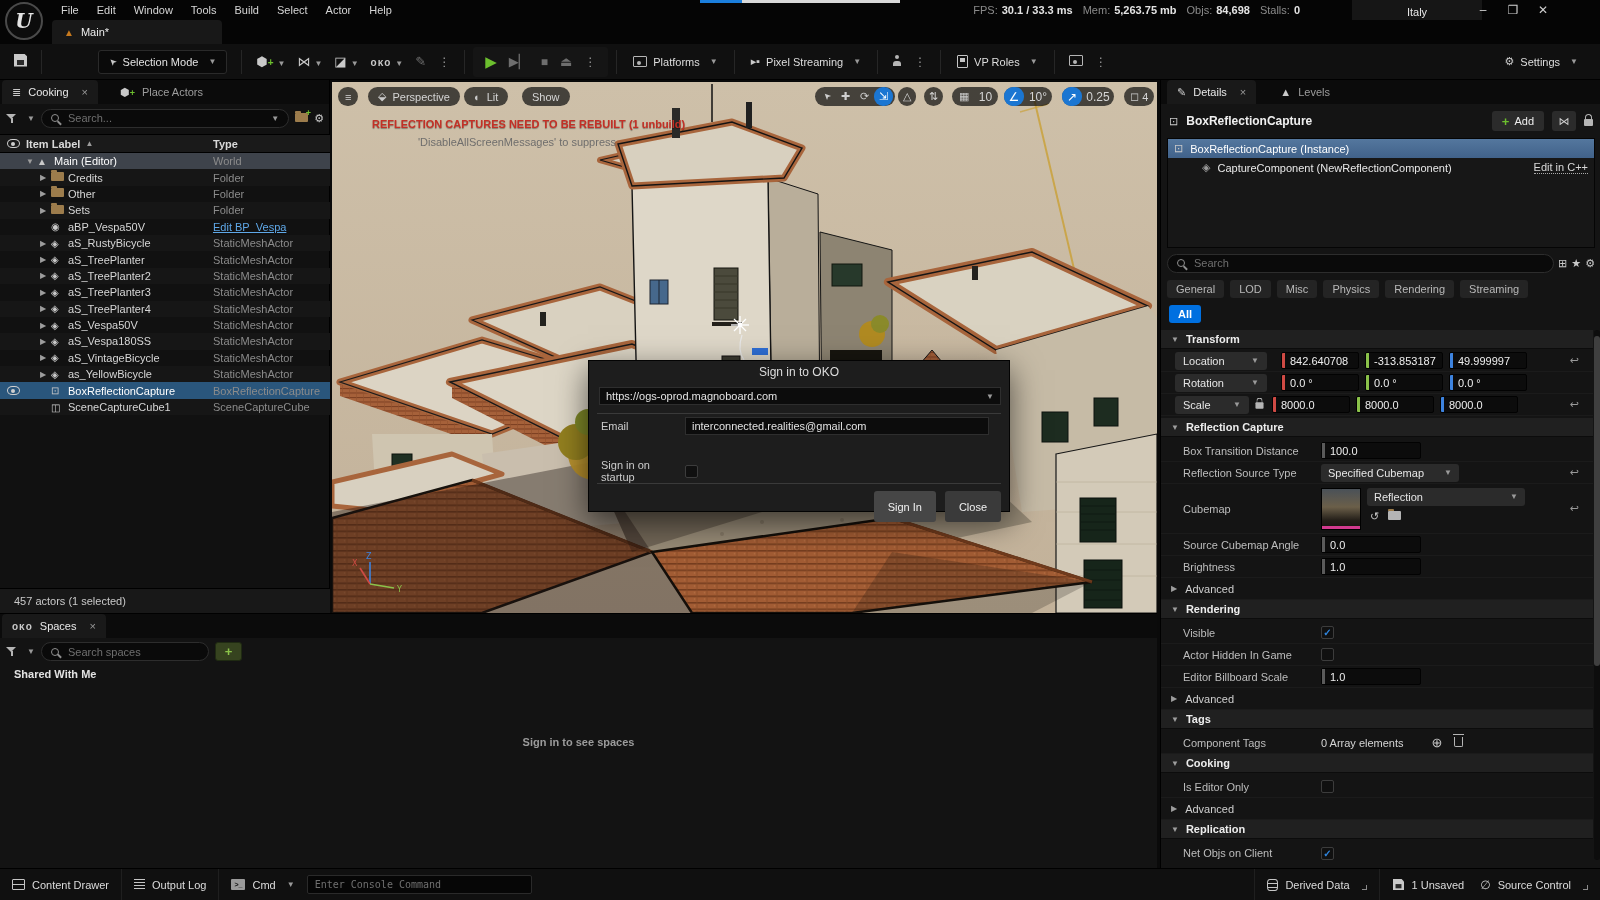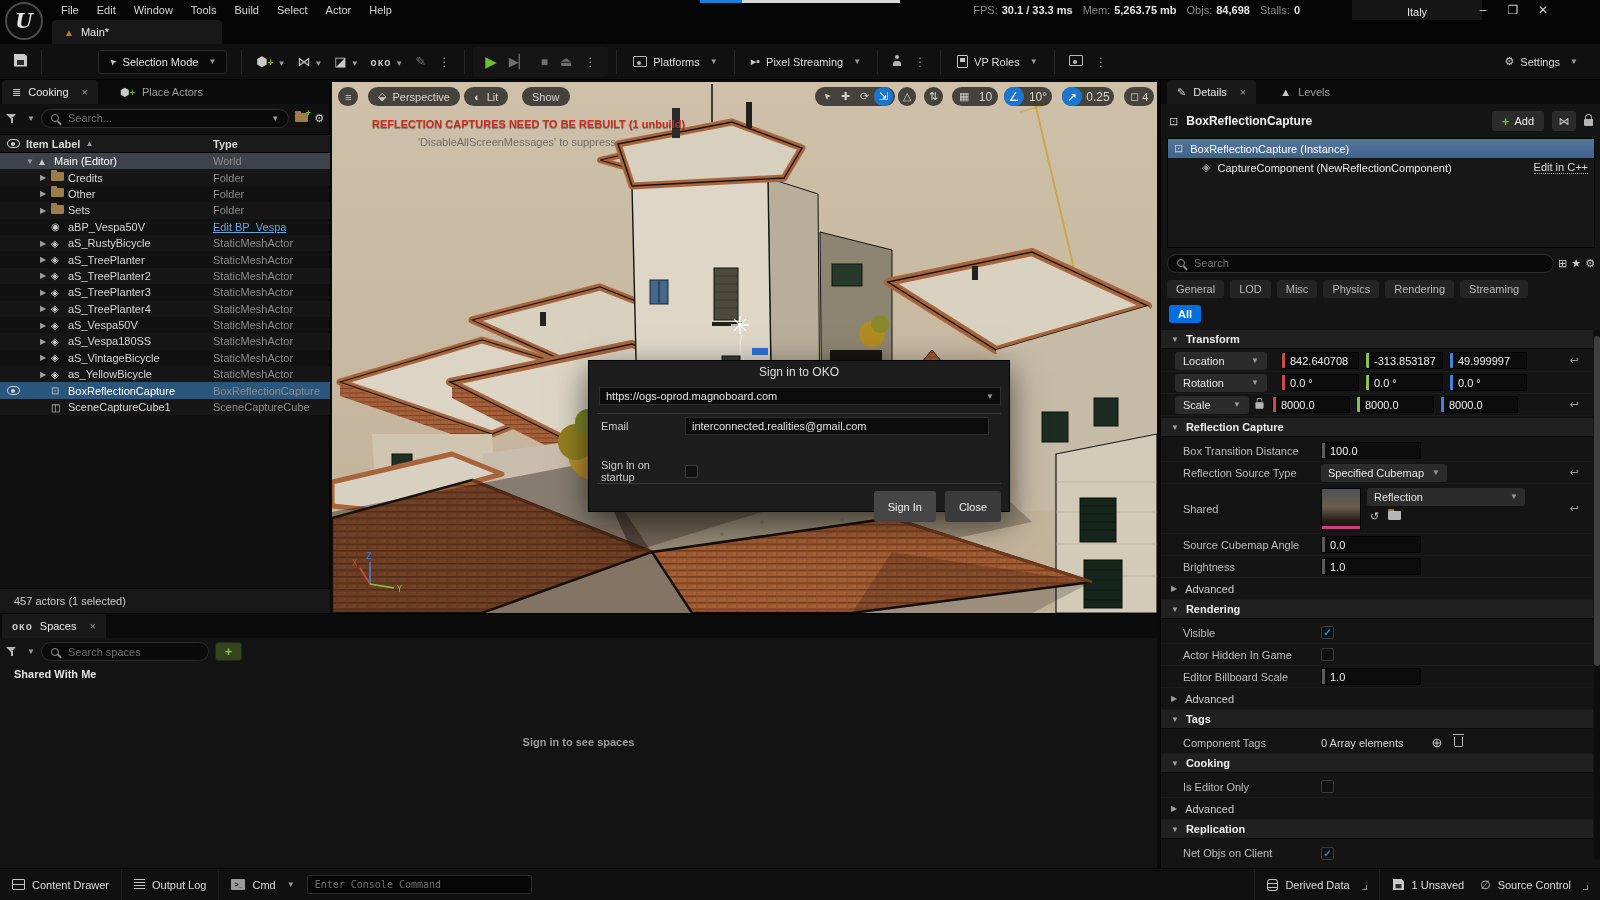--- a/index.html
+++ b/index.html
@@ -154,21 +154,21 @@
   .sec-hdr .exp { font-size:8px; color:#9d9d9d; }
   .prop-row { position:absolute; left:0; width:432px; height:22px; display:flex; align-items:center; border-bottom:1px solid #1b1b1b; }
   .prop-name { width:160px; flex:none; padding-left:22px; color:#bdbdbd; white-space:nowrap; }
   .prop-val { display:flex; align-items:center; gap:6px; }
   .vec-field { display:inline-flex; align-items:center; height:17px; width:78px; background:#0c0c0c; border:1px solid #020202; border-radius:2px; overflow:hidden; color:#eee; }
   .vec-field .bar { width:3px; height:100%; flex:none; }
   .vec-field .num { padding-left:5px; white-space:nowrap; }
   .drag-field { display:inline-flex; align-items:center; height:17px; width:100px; background:#0c0c0c; border:1px solid #020202; border-radius:2px; color:#eee; }
   .drag-field .bar { width:3px; height:100%; background:#5a5a5a; flex:none; }
   .drag-field .num { padding-left:5px; }
-  .combo { display:inline-flex; align-items:center; justify-content:space-between; height:18px; padding:0 7px; background:#2b2b2b; border-radius:3px; color:#e5e5e5; gap:4px; }
+  .combo { display:inline-flex; align-items:center; justify-content:space-between; height:18px; padding:0 7px; background:#2b2b2b; border-radius:3px; color:#e5e5e5; gap:16px; }
   .reset { position:absolute; right:14px; color:#9a9a9a; font-size:11px; }
   .xf-combo { display:inline-flex; align-items:center; gap:8px; height:18px; padding:0 8px; background:#2b2b2b; border-radius:3px; color:#e5e5e5; margin-left:14px; width:92px; justify-content:space-between; }
   #details-scroll { left:433px; top:250px; width:6px; height:530px; background:#0d0d0d; border-radius:3px; }
   #details-scroll .thumb { position:absolute; left:0; top:6px; width:6px; height:330px; background:#3f3f3f; border-radius:3px; }
   #cubemap-thumb { width:40px; height:42px; border:1px solid #000; background:linear-gradient(#4a5158 0%, #6b5f49 45%, #241f19 78%, #15120e 100%); position:relative; flex:none; }
   #cubemap-thumb::after { content:""; position:absolute; left:0; right:0; bottom:0; height:3px; background:#d23a8e; }
 
   
   #statusbar { left:0; top:868px; width:1600px; height:32px; background:#101010; border-top:1px solid #000; display:flex; align-items:center; }
   .sb-item { display:inline-flex; align-items:center; gap:7px; padding:0 12px; color:#dcdcdc; height:32px; }
@@ -790,21 +790,21 @@
   </div>
   <div class="prop-row" style="top:382px;">
     <span class="prop-name">Reflection Source Type</span>
     <span class="combo">
         <span>Specified Cubemap</span>
         <span class="chev">▼</span>
       </span>
     <span class="reset">↩</span>
   </div>
   <div class="prop-row" style="top:404px;height:50px;">
-    <span class="prop-name">Shared</span>
+    <span class="prop-name">Cubemap</span>
     <div class="prop-val" style="align-items:flex-start;">
       <div id="cubemap-thumb"></div>
       <div>
         <span class="combo" style="width:158px;">
             <span>Reflection</span>
             <span class="chev">▼</span>
           </span>
         <div class="row" style="gap:9px;margin-top:4px;padding-left:3px;">
           <span class="vp-ico">↺</span>
           <span><span class="icon-folder" style="background:#b5b5b5;"></span></span>

